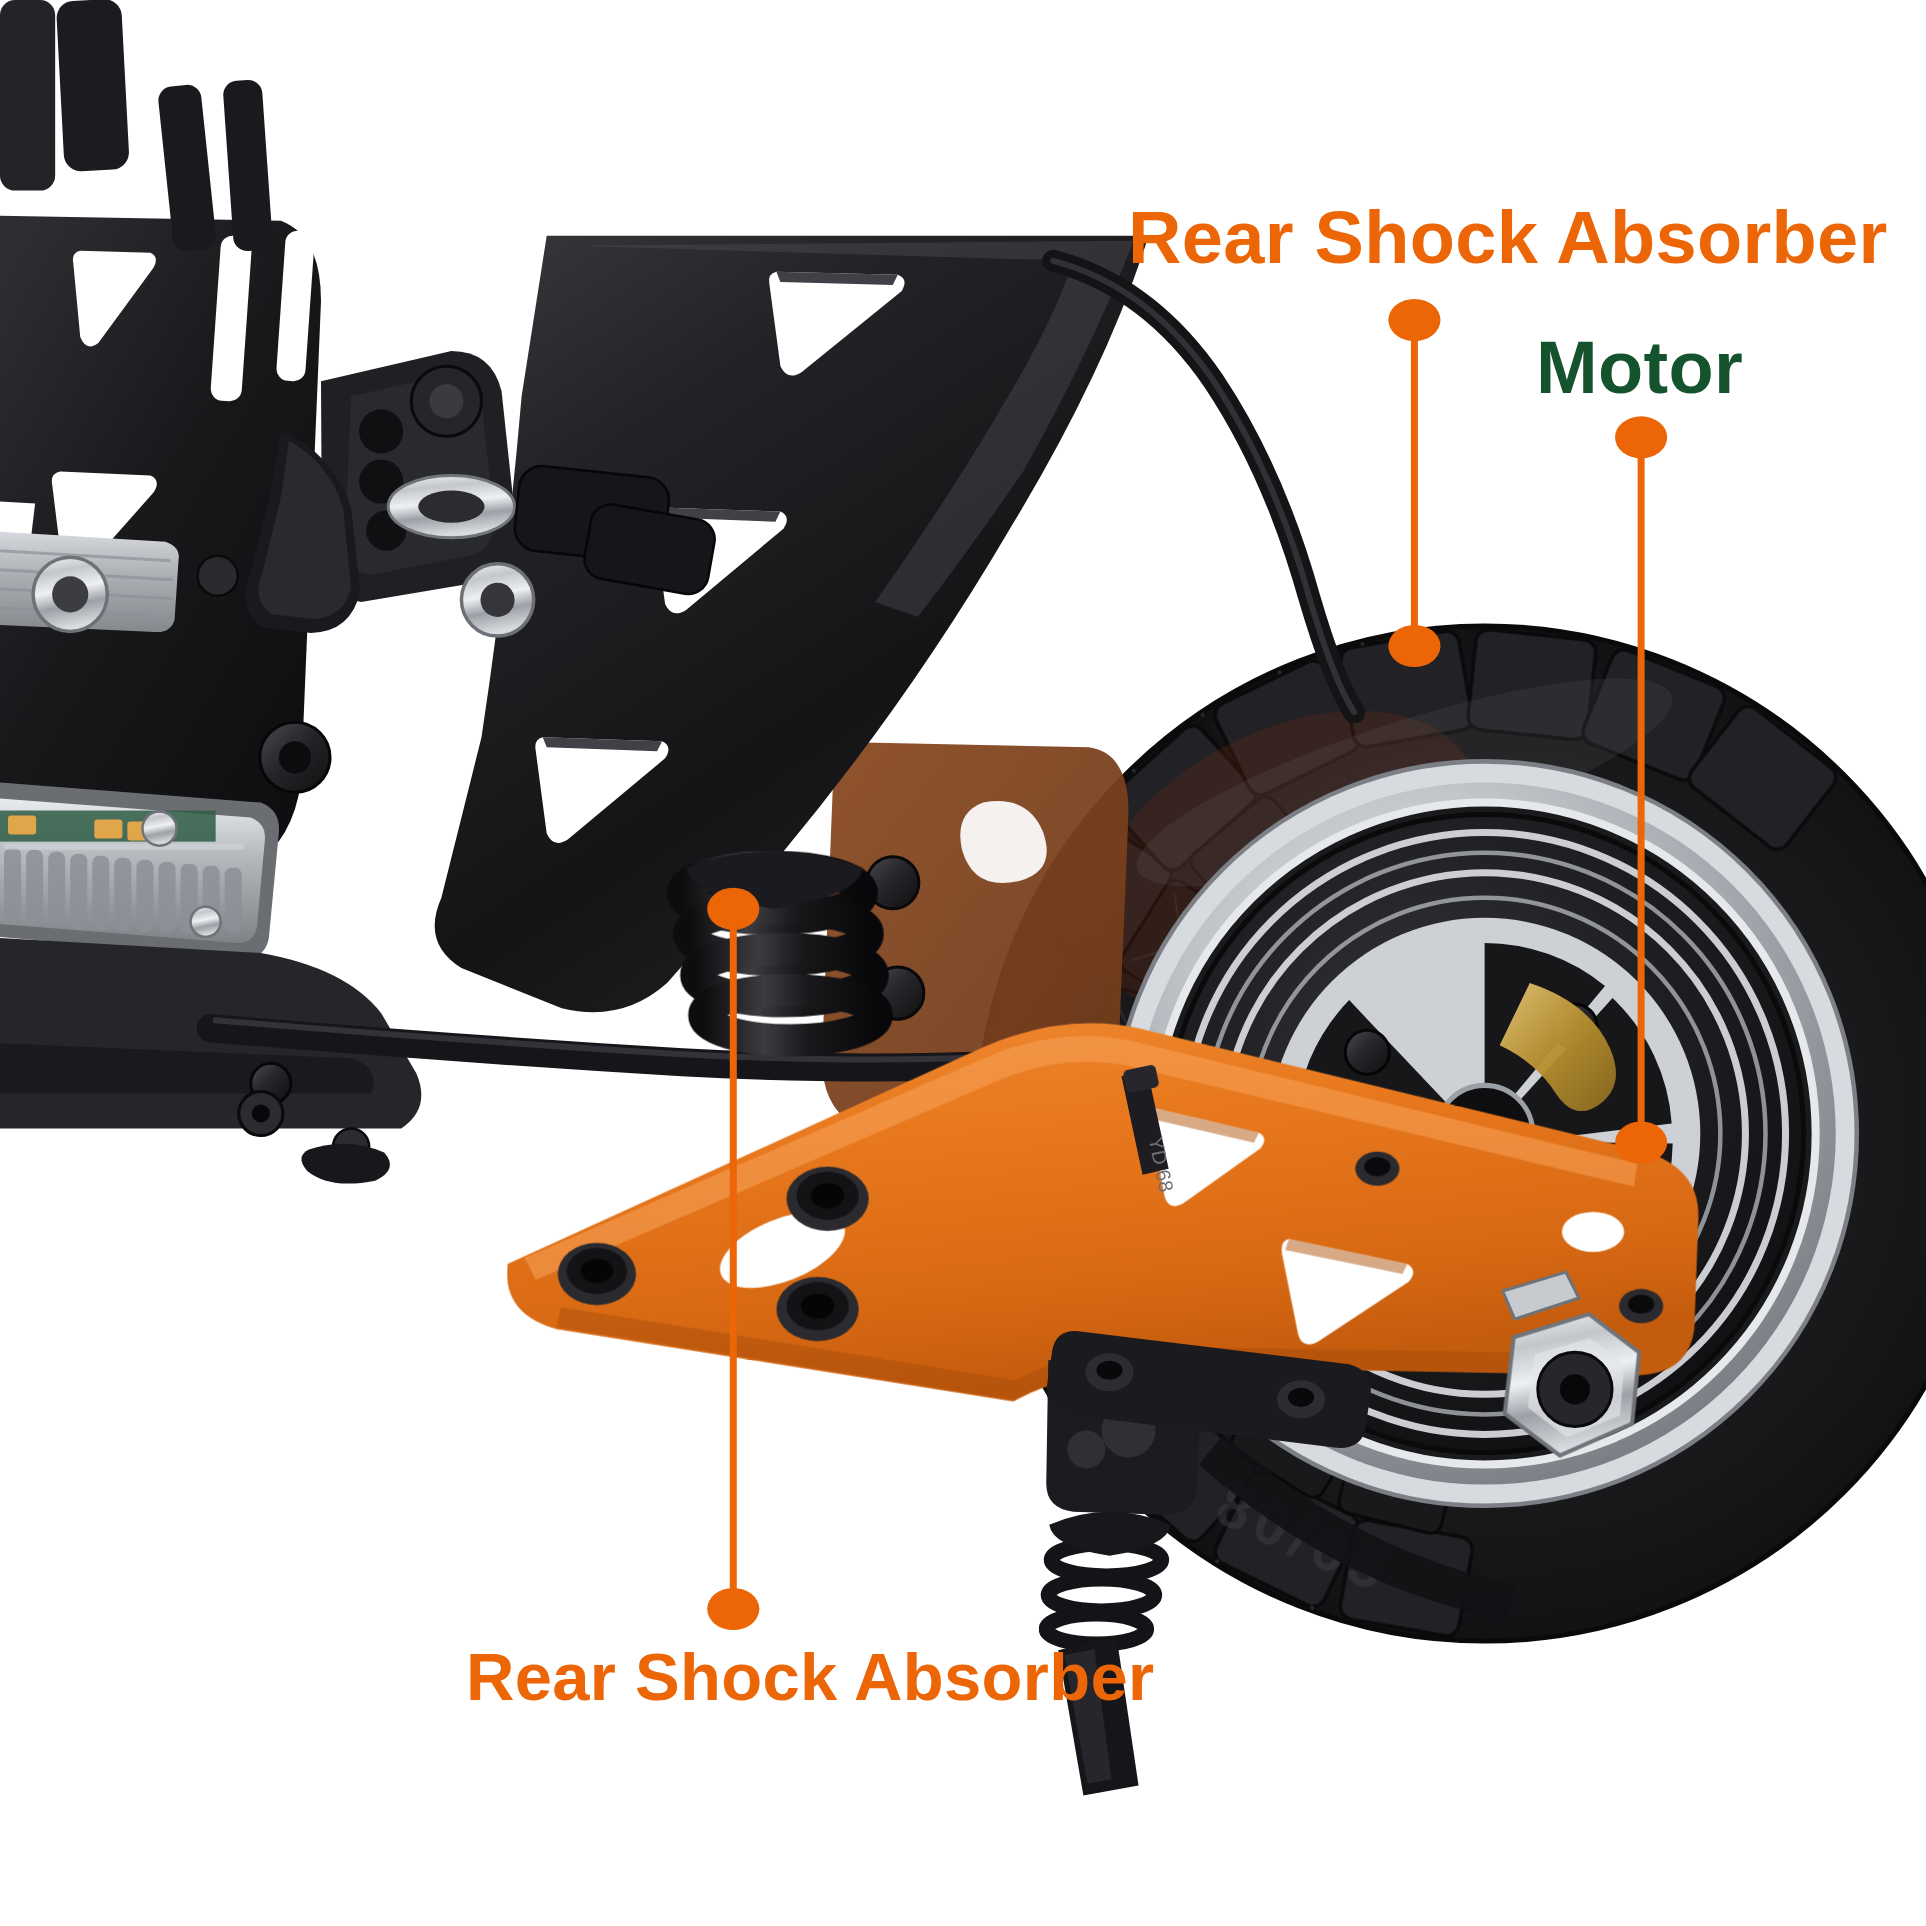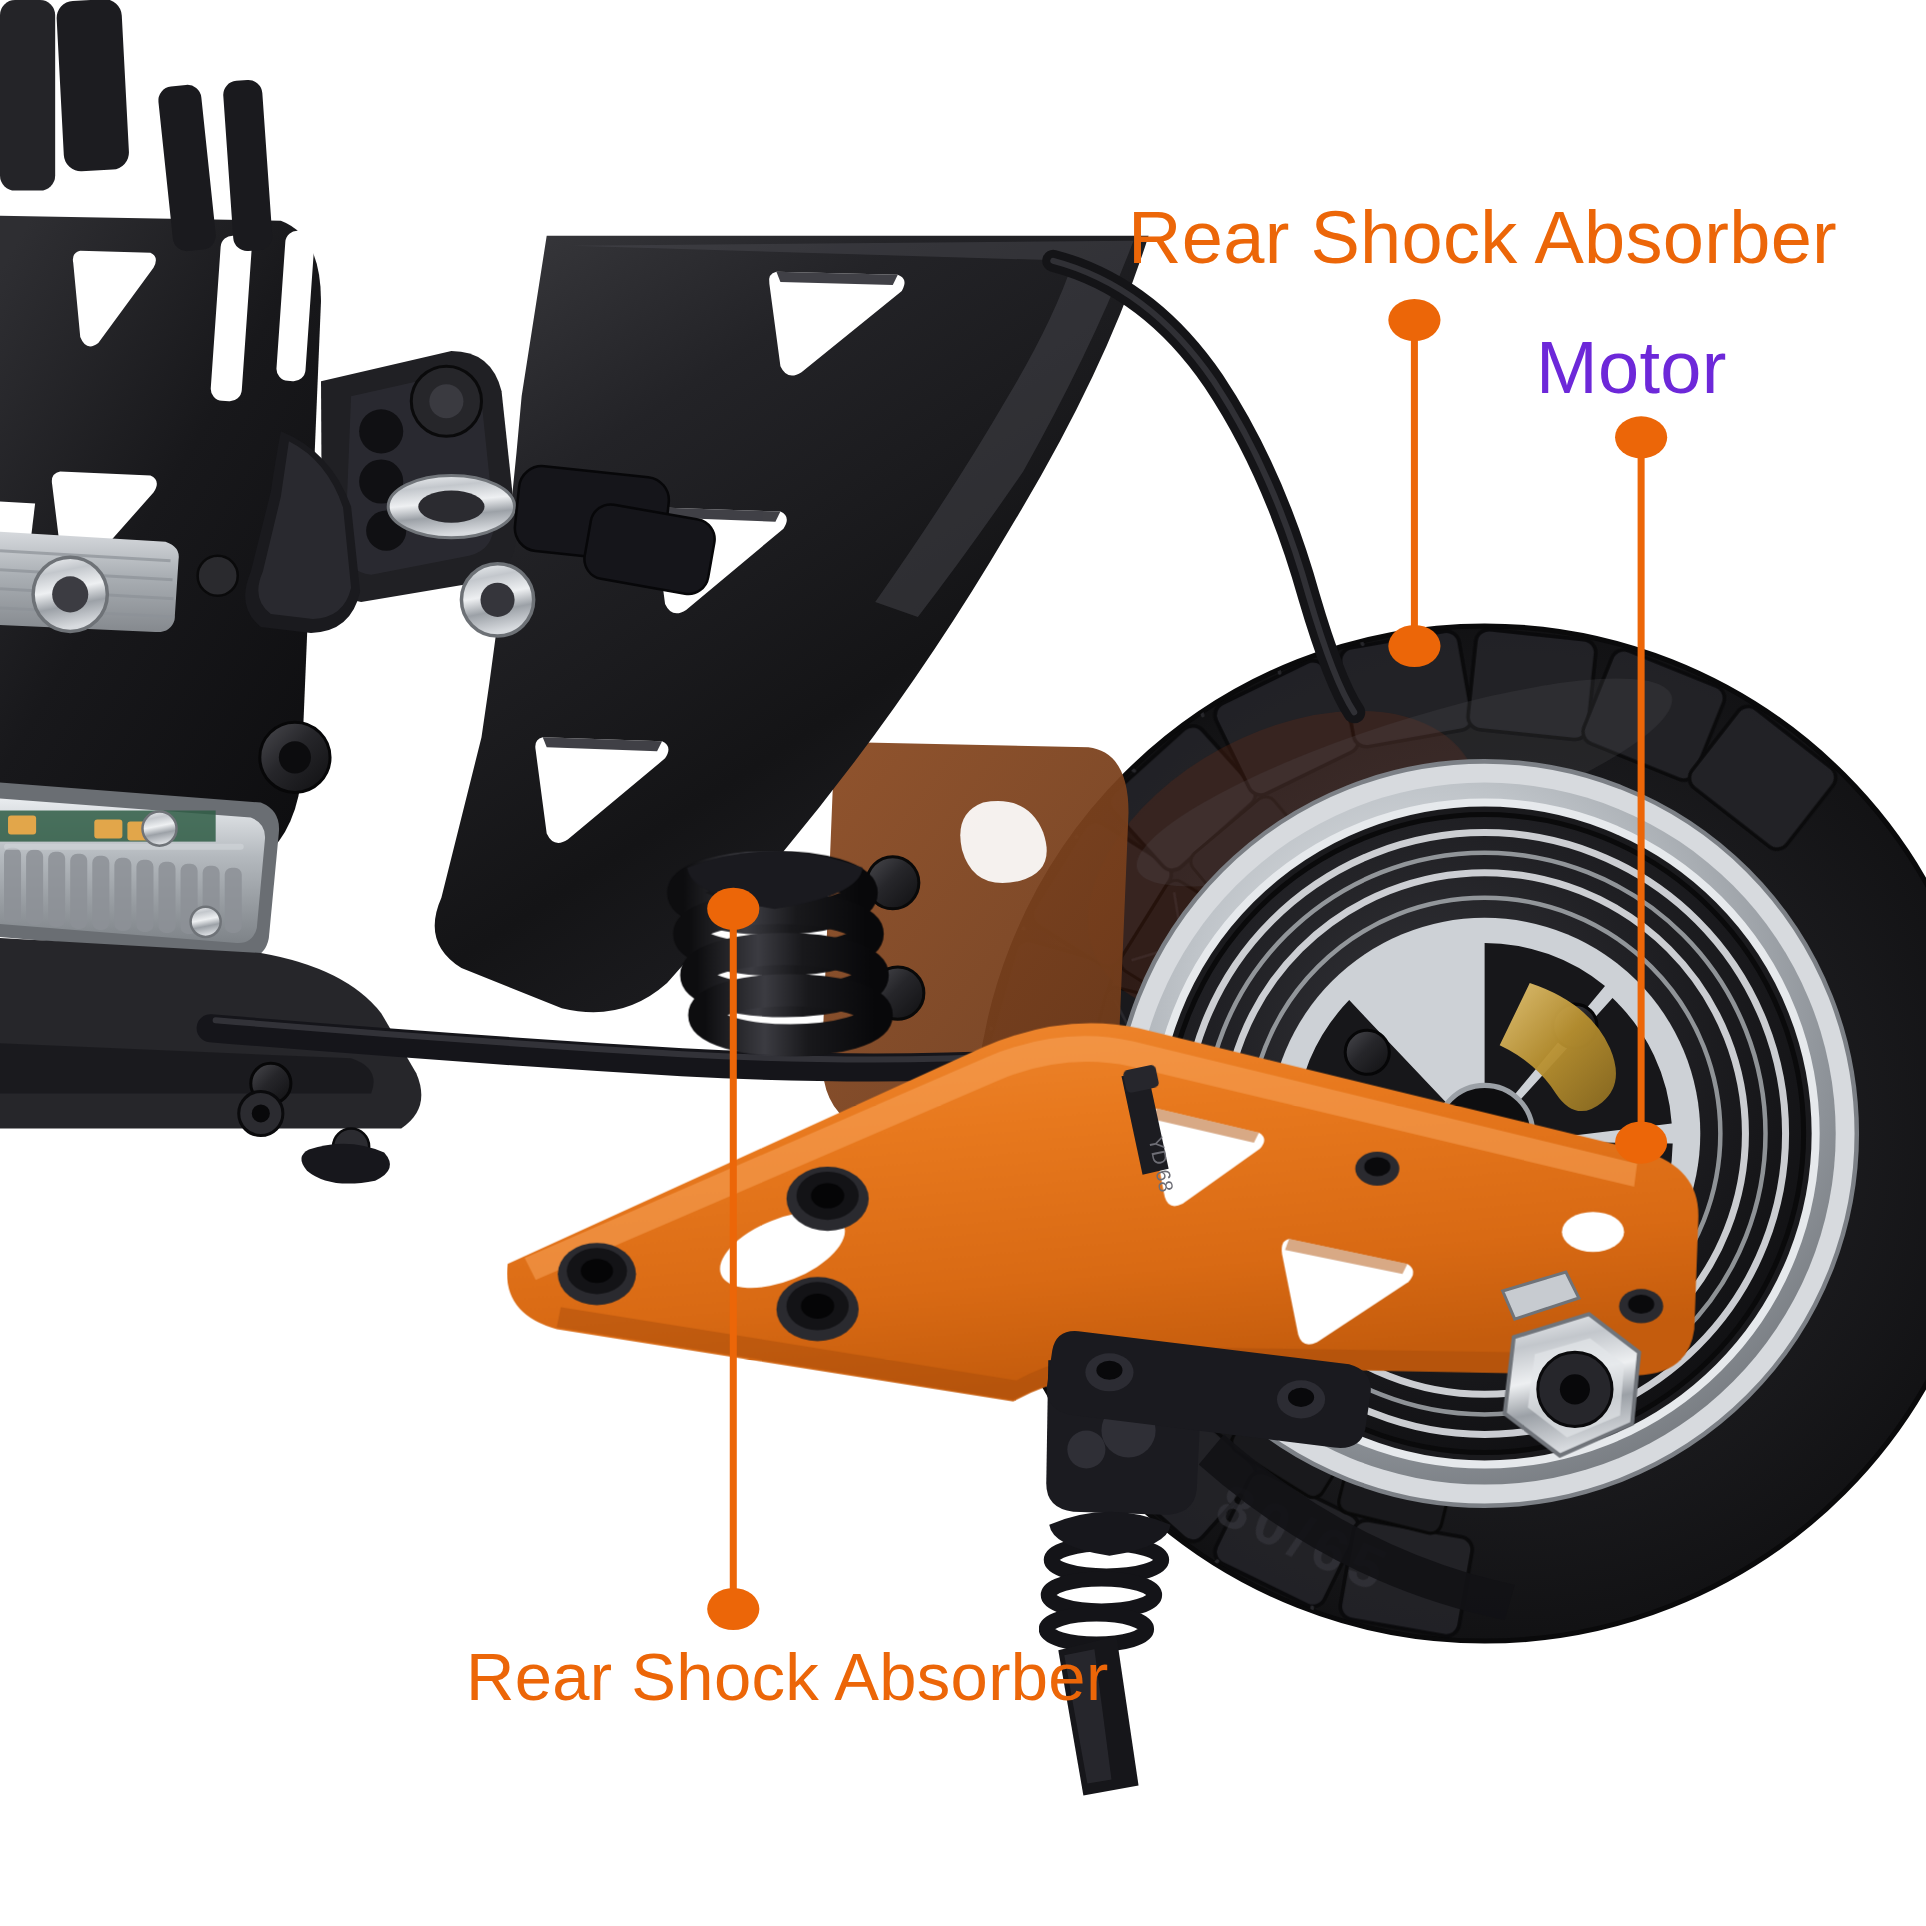--- a/index.html
+++ b/index.html
@@ -25,21 +25,21 @@
   #overlay {
     position: absolute;
     inset: 0;
     width: 1926px;
     height: 1926px;
     pointer-events: none;
   }
   .callout-label {
     position: absolute;
     font-family: "Liberation Sans", sans-serif;
-    font-weight: normal;
+    font-weight: bold;
     letter-spacing: 0.3px;
     white-space: nowrap;
     line-height: 1;
   }
   #label-shock-top {
     left: 1128px;
     top: 201px;
     font-size: 74px;
   }
   #label-motor {
@@ -673,18 +673,18 @@
 
     <g>
       <line x1="1462" y1="1812" x2="1462" y2="3208" stroke="#EC6608" stroke-width="14"></line>
       <ellipse cx="1462" cy="1812" rx="52" ry="42" fill="#EC6608"></ellipse>
       <ellipse cx="1462" cy="3208" rx="52" ry="42" fill="#EC6608"></ellipse>
     </g>
   </svg>
 
   <div class="callout-label" id="label-shock-top" style="color: rgb(236, 102, 8); left: 1128px; top: 201px; font-size: 74px;">Rear Shock Absorber</div>
 
-  <div class="callout-label" id="label-motor" style="color: #6d28d9; left: 1536px; top: 331px; font-size: 74px;">Motor</div>
+  <div class="callout-label" id="label-motor" style="color: #14532d; left: 1536px; top: 331px; font-size: 74px;">Motor</div>
 
   <div class="callout-label" id="label-shock-bottom" style="color: rgb(236, 102, 8); left: 466px; top: 1643px; font-size: 67px;">Rear Shock Absorber</div>
 
 </div>
 
 
 </body></html>

